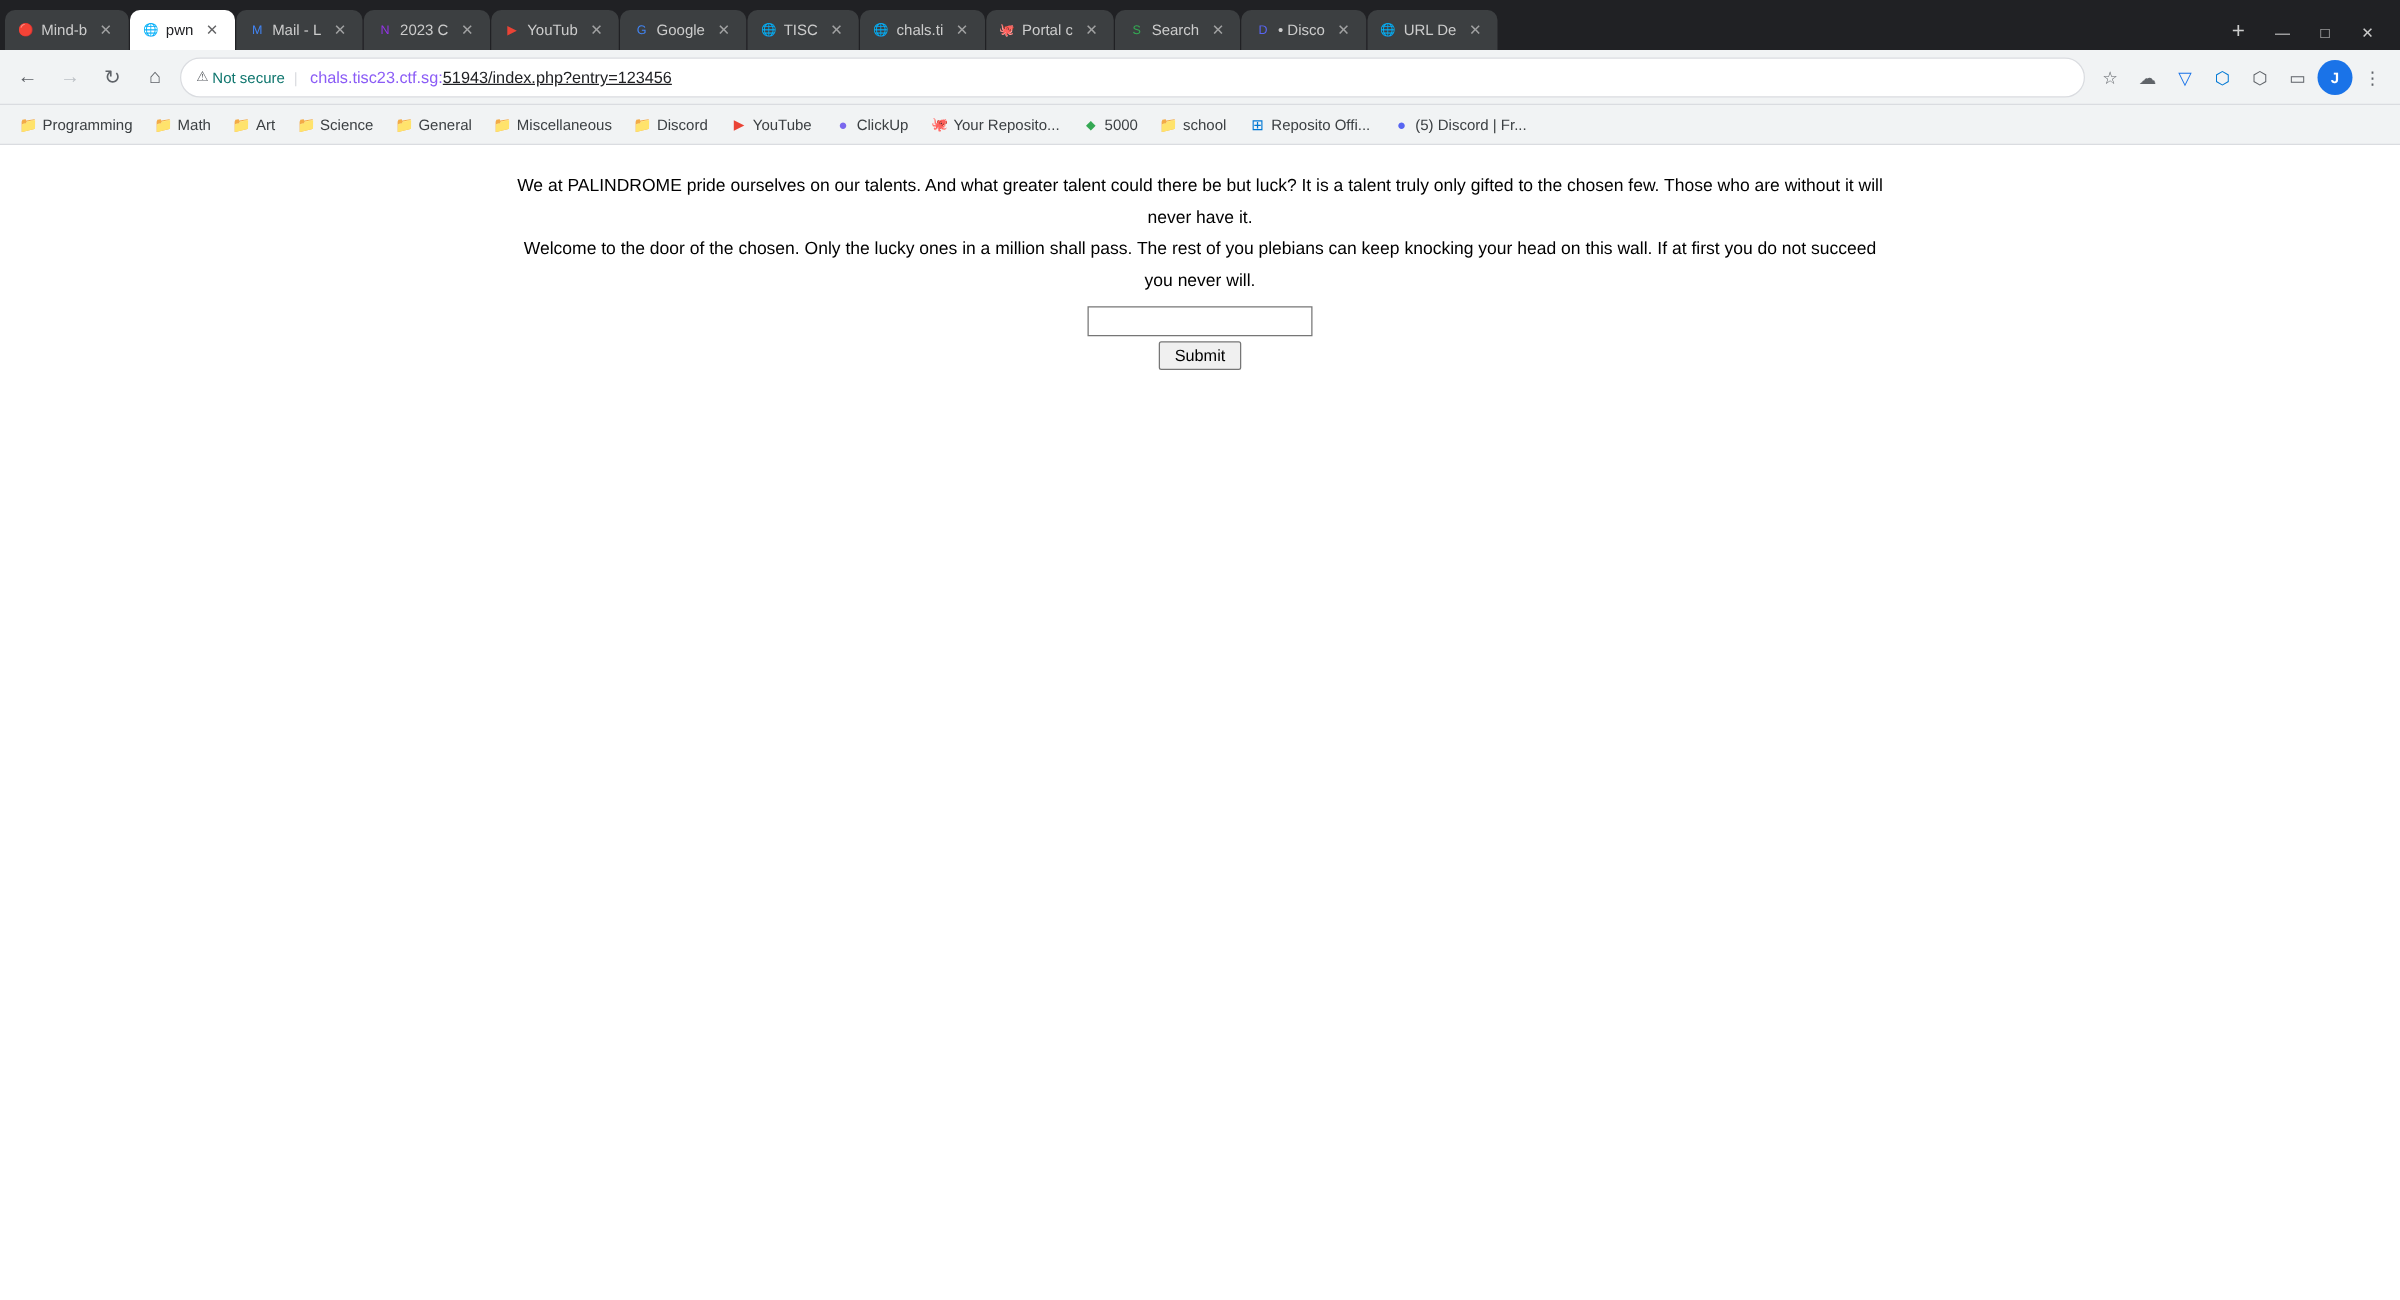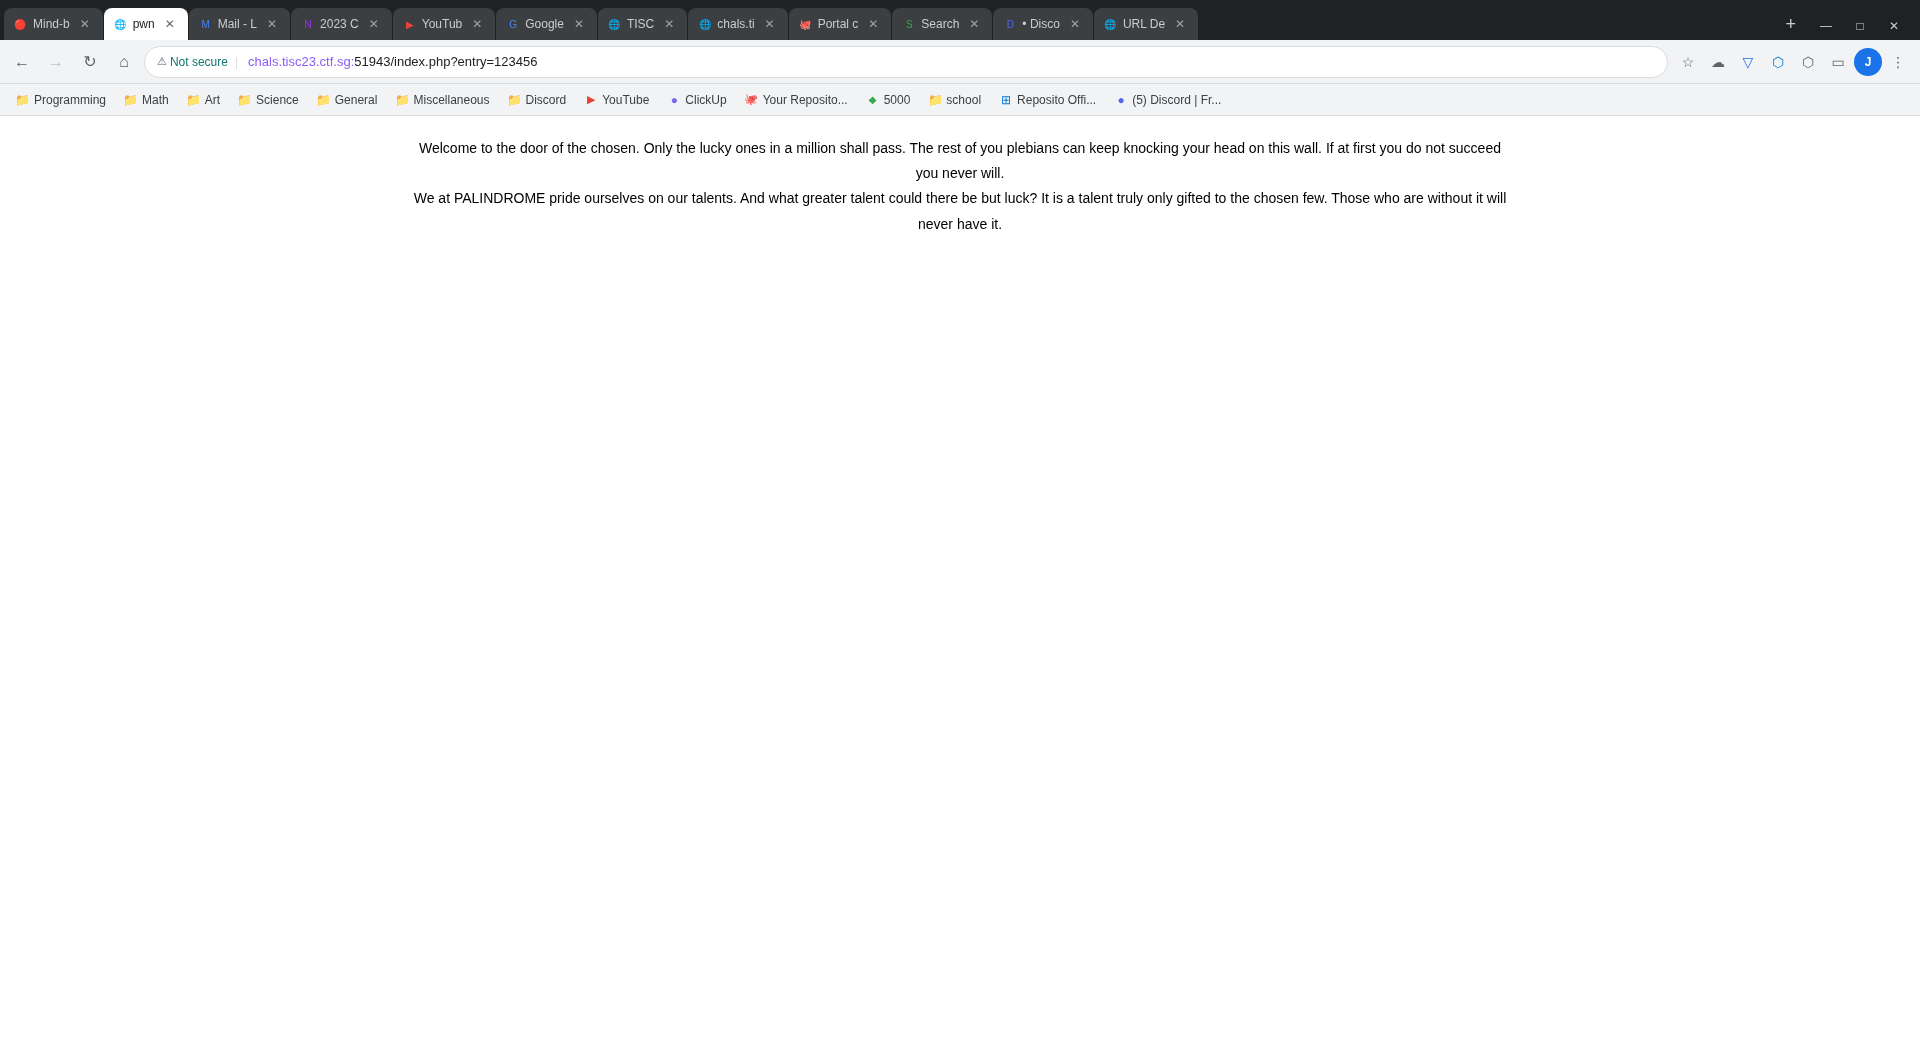--- a/index.html
+++ b/index.html
@@ -314,21 +314,21 @@
     <button class="nav-btn">↻</button>
     <button class="nav-btn">⌂</button>
 
     <div class="url-bar">
       <span class="security-icon">
         <span style="font-size:11px;">⚠</span>
         <span style="font-size:12px;color:#0f766e;">Not secure</span>
         <span style="margin:0 4px;color:#dadce0;">|</span>
       </span>
       <span class="url-text">
-        <span style="color:#8b5cf6;">chals.tisc23.ctf.sg:</span><span style="color:#202124;">51943/index.php?entry=123456</span>
+        <span style="color:#8b5cf6;">chals.tisc23.ctf.sg:</span><span style="color:#202124;text-decoration:underline;">51943/index.php?entry=123456</span>
       </span>
     </div>
 
     <div class="toolbar-icons">
       <button class="toolbar-icon">☆</button>
       <button class="toolbar-icon">☁</button>
       <button class="toolbar-icon" style="color:#1a73e8;">▽</button>
       <button class="toolbar-icon" style="color:#0078d4;">⬡</button>
       <button class="toolbar-icon">⬡</button>
       <button class="toolbar-icon">▭</button>
@@ -391,18 +391,22 @@
         <span>Reposito Offi...</span>
       </div>
       <div class="bookmark-item">
         <span class="bookmark-icon" style="color: rgb(88, 101, 242);">●</span>
         <span>(5) Discord | Fr...</span>
       </div>
     </div>
 
   <div class="page-content">
     <div class="page-text">
+      <p>We at PALINDROME pride ourselves on our talents. And what greater talent could there be but luck? It is a talent truly only gifted to the chosen few. Those who are without it will never have it.</p>
       <p>Welcome to the door of the chosen. Only the lucky ones in a million shall pass. The rest of you plebians can keep knocking your head on this wall. If at first you do not succeed you never will.</p>
-      <p>We at PALINDROME pride ourselves on our talents. And what greater talent could there be but luck? It is a talent truly only gifted to the chosen few. Those who are without it will never have it.</p>
+    </div>
+    <div class="form-area">
+      <input class="lucky-input" type="text" style="">
+      <button class="submit-btn">Submit</button>
     </div>
   </div>
 
 </div>
 
 </body></html>

